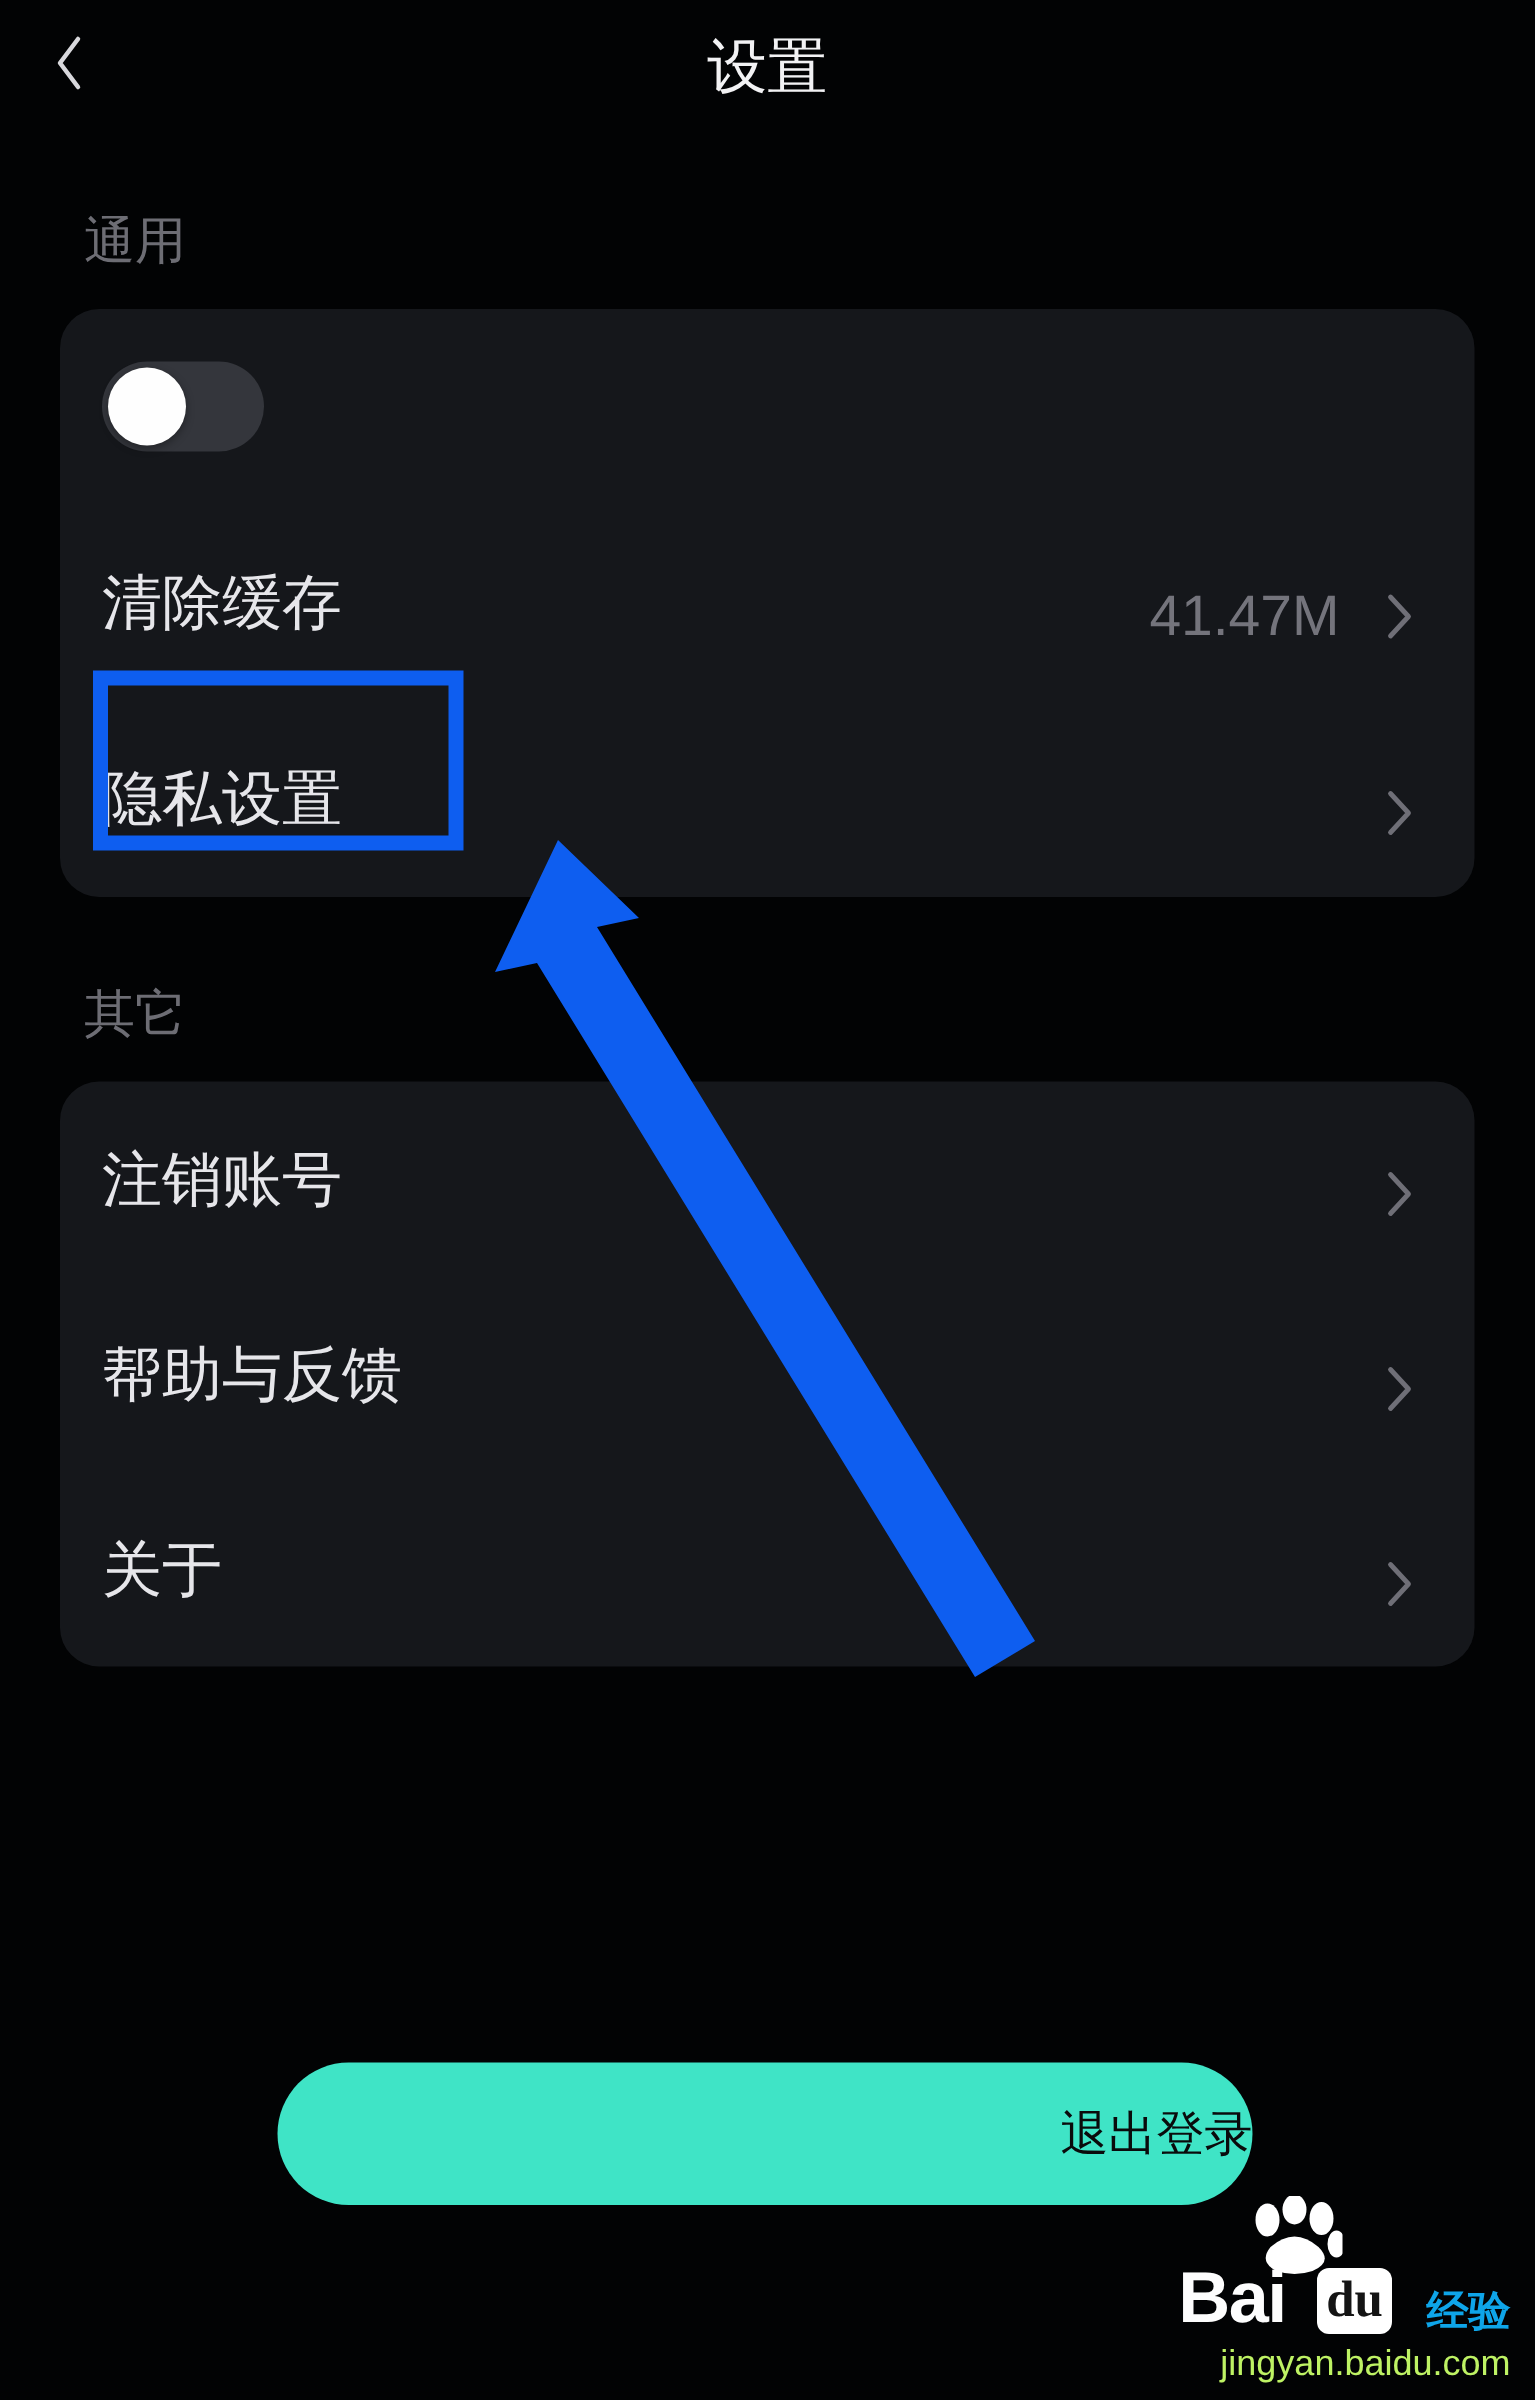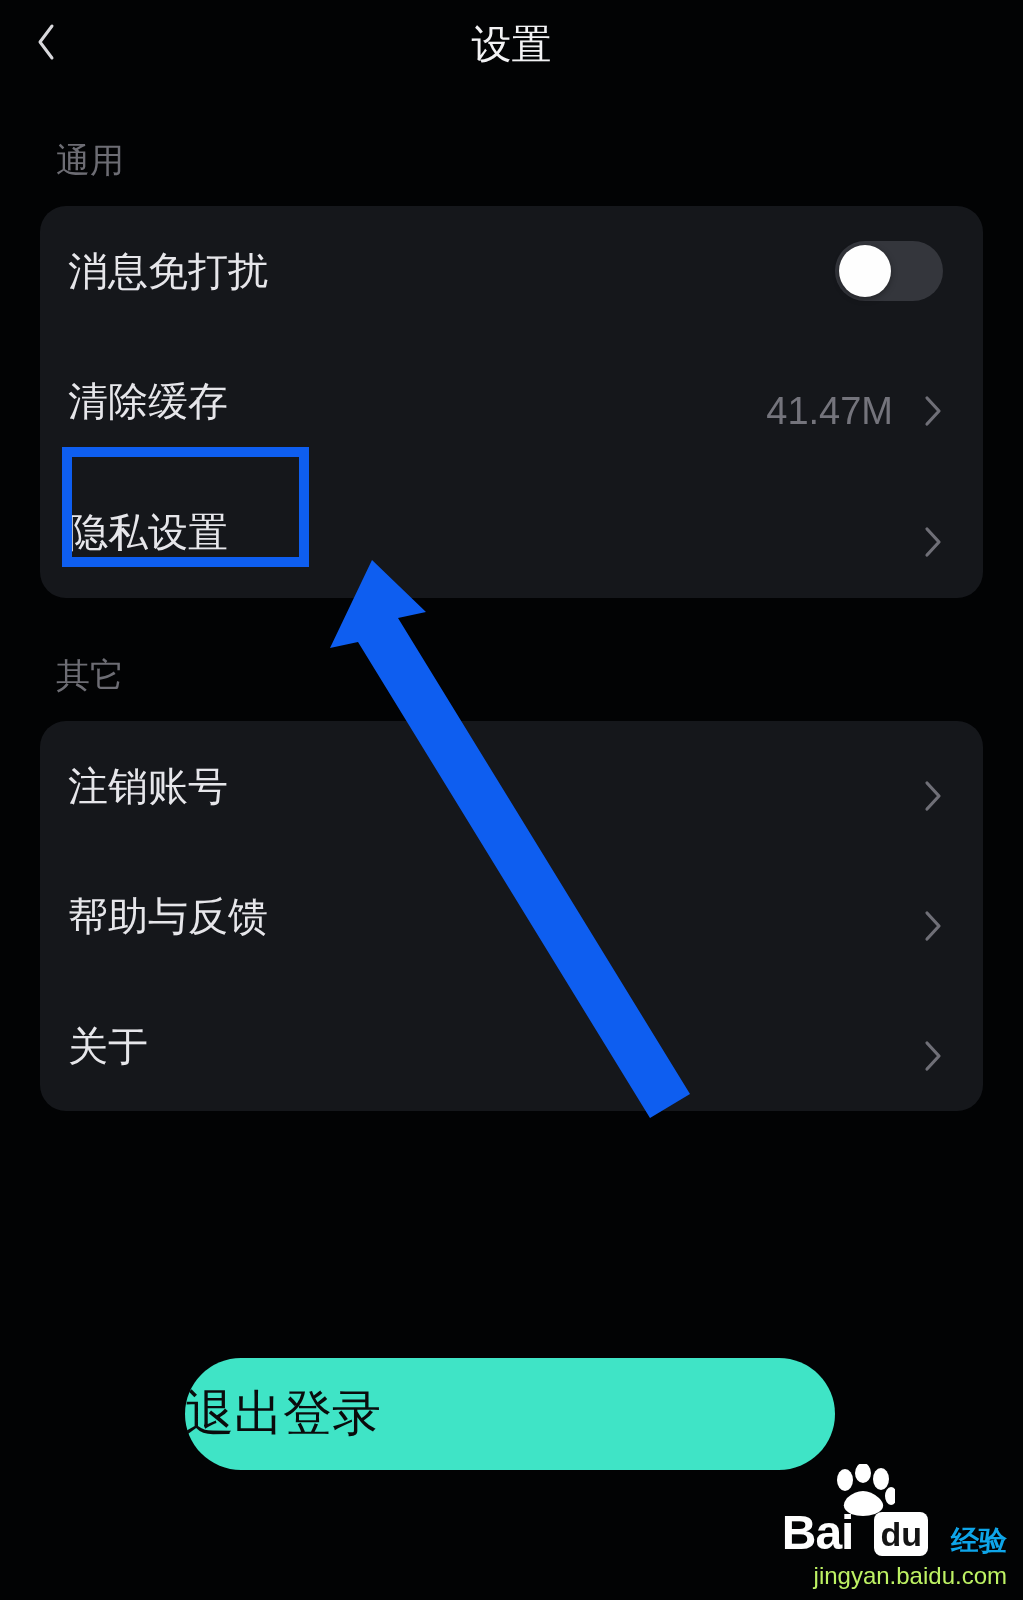--- a/index.html
+++ b/index.html
@@ -116,27 +116,27 @@
     width: 420px;
     height: 560px;
     pointer-events: none;
     z-index: 41;
   }
   .logout-btn {
     position: absolute;
     left: 185px;
     bottom: 130px;
     width: 650px;
-    height: 112px;
+    height: 95px;
     background: #3fe4c6;
     border-radius: 98px;
     display: flex;
     align-items: center;
-    justify-content: flex-start;
-    font-size: 49px;
+    justify-content: flex-end;
+    font-size: 32px;
     color: #0a0b0c;
     font-weight: 500;
     cursor: pointer;
   }
   .watermark {
     position: absolute;
     right: 16px;
     bottom: 10px;
     text-align: right;
     z-index: 60;
@@ -150,20 +150,21 @@
     background: #fff;
     color: #141414;
     border-radius: 8px;
     padding: 0 6px;
     height: 44px;
     font-size: 34px;
     font-weight: 800;
     margin-left: 2px;
     position: relative;
     top: -4px;
+    font-family: Liberation Serif, serif;
   }
   .wm-jingyan { font-size: 28px; color: #0ea5e9; font-weight: 600; margin-left: 4px; }
   .wm-url { font-size: 24px; color: #bef264; margin-top: 2px; }
   .paw {
     position: absolute;
     right: 128px;
     bottom: 84px;
     width: 62px;
     height: 52px;
     z-index: 59;
@@ -179,21 +180,20 @@
           <polyline points="18,4 6,20 18,36" stroke-linecap="round" stroke-linejoin="round"></polyline>
         </svg>
     </span>
   </div>
   <div class="title">设置</div>
 </div>
 
 <div class="section-label">通用</div>
 <div class="card">
   <div class="row">
-    <span class="row-label">消息免打扰</span>
     <div class="toggle">
       <div class="knob"></div>
     </div>
   </div>
   <div class="row">
     <span class="row-label">清除缓存</span>
     <div class="row-right">
       <span class="row-value">41.47M</span>
       <span class="chevron">
         <svg viewBox="0 0 20 34">

